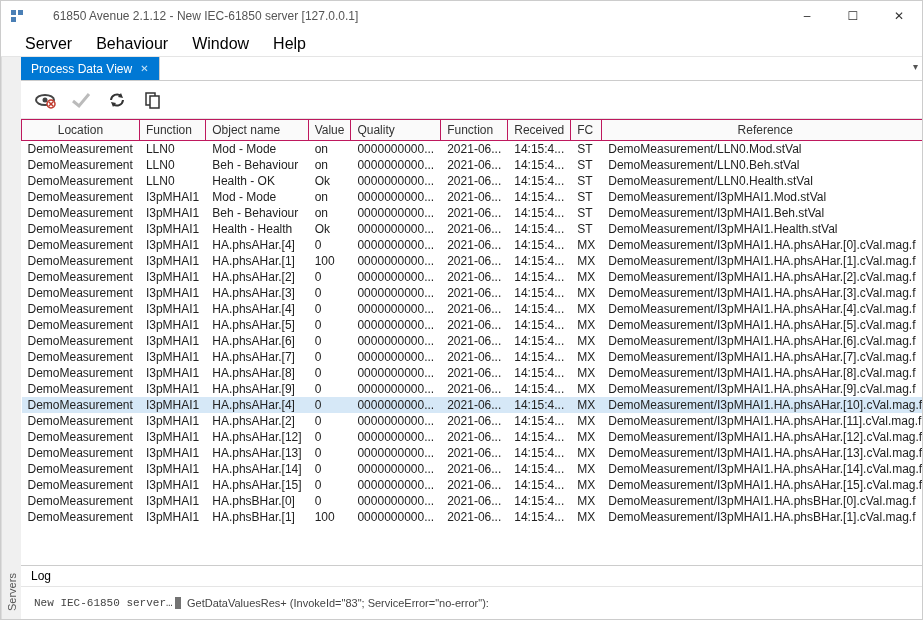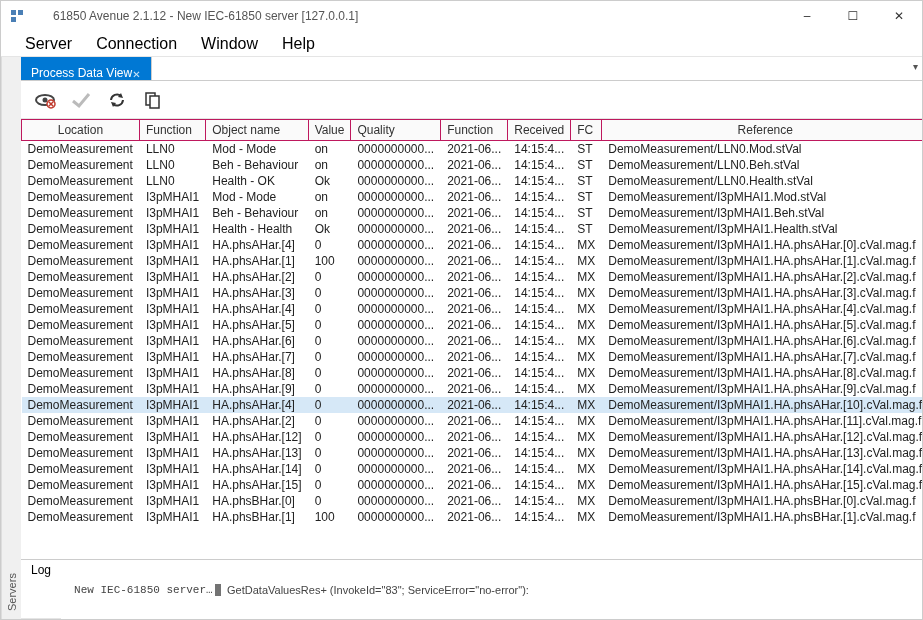--- a/index.html
+++ b/index.html
@@ -55,23 +55,24 @@
 .tabbar {
   height: 24px;
   background: #fff;
   display: flex;
   align-items: stretch;
   border-bottom: 1px solid #ccc;
   position: relative;
 }
 .tab {
   display: flex;
-  align-items: flex-end;
+  align-items: center;
   padding: 0 10px;
   font-size: 12px;
+  gap: 8px;
   border-right: 1px solid #ccc;
   color: #444;
   background: #f5f5f5;
   cursor: default;
 }
 .tab.active { background: #0078d4; color: #fff; }
 .tab .close { font-size: 10px; opacity: 0.8; }
 .tabbar .dropdown-arrow { position: absolute; right: 4px; top: 4px; font-size: 10px; color: #555; cursor: default; }
 .toolbar {
   height: 38px;
@@ -96,21 +97,21 @@
   position: sticky;
   top: 0;
 }
 tbody td {
   padding: 1px 6px;
   white-space: nowrap;
   border-right: 1px solid transparent;
   color: #222;
 }
 tbody tr.sel td { background: #d6e8f7; }
-.log-area { height: 60px; border-top: 1px solid #ccc; display: flex; flex-direction: row; }
+.log-area { height: 54px; border-top: 1px solid #ccc; display: flex; flex-direction: column; }
 .log-header { padding: 3px 10px; font-size: 12px; border-bottom: 1px solid #e5e5e5; }
 .log-row { flex: 1; display: flex; align-items: center; font-size: 11px; }
 .log-source { width: 160px; padding-left: 13px; border-right: 6px solid #737373; color: #444; overflow: hidden; text-overflow: ellipsis; white-space: nowrap; font-family: Liberation Mono, monospace; }
 .log-msg { flex: 1; padding-left: 6px; color: #444; white-space: nowrap; overflow: hidden; }
 th.c-loc, th.c-ref { text-align: center; }
 ::-webkit-scrollbar { width: 16px; height: 16px; }
 ::-webkit-scrollbar-thumb { background: #c2c2c2; }
 ::-webkit-scrollbar-track { background: #f0f0f0; }
 </style>
 </head>
@@ -127,21 +128,21 @@
   <span class="title">61850 Avenue 2.1.12 - New IEC-61850 server [127.0.0.1]</span>
   <div class="winbtns">
     <div class="winbtn">–</div>
     <div class="winbtn">☐</div>
     <div class="winbtn">✕</div>
   </div>
 </div>
 
 <div class="menubar">
   <span class="menuitem">Server</span>
-  <span class="menuitem">Connection</span>
+  <span class="menuitem">Behaviour</span>
   <span class="menuitem">Window</span>
   <span class="menuitem">Help</span>
 </div>
 
 <div class="content-row">
   <div class="side-tab">Servers</div>
 
   <div class="main-area">
     <div class="tabbar">
       <div class="tab active">

